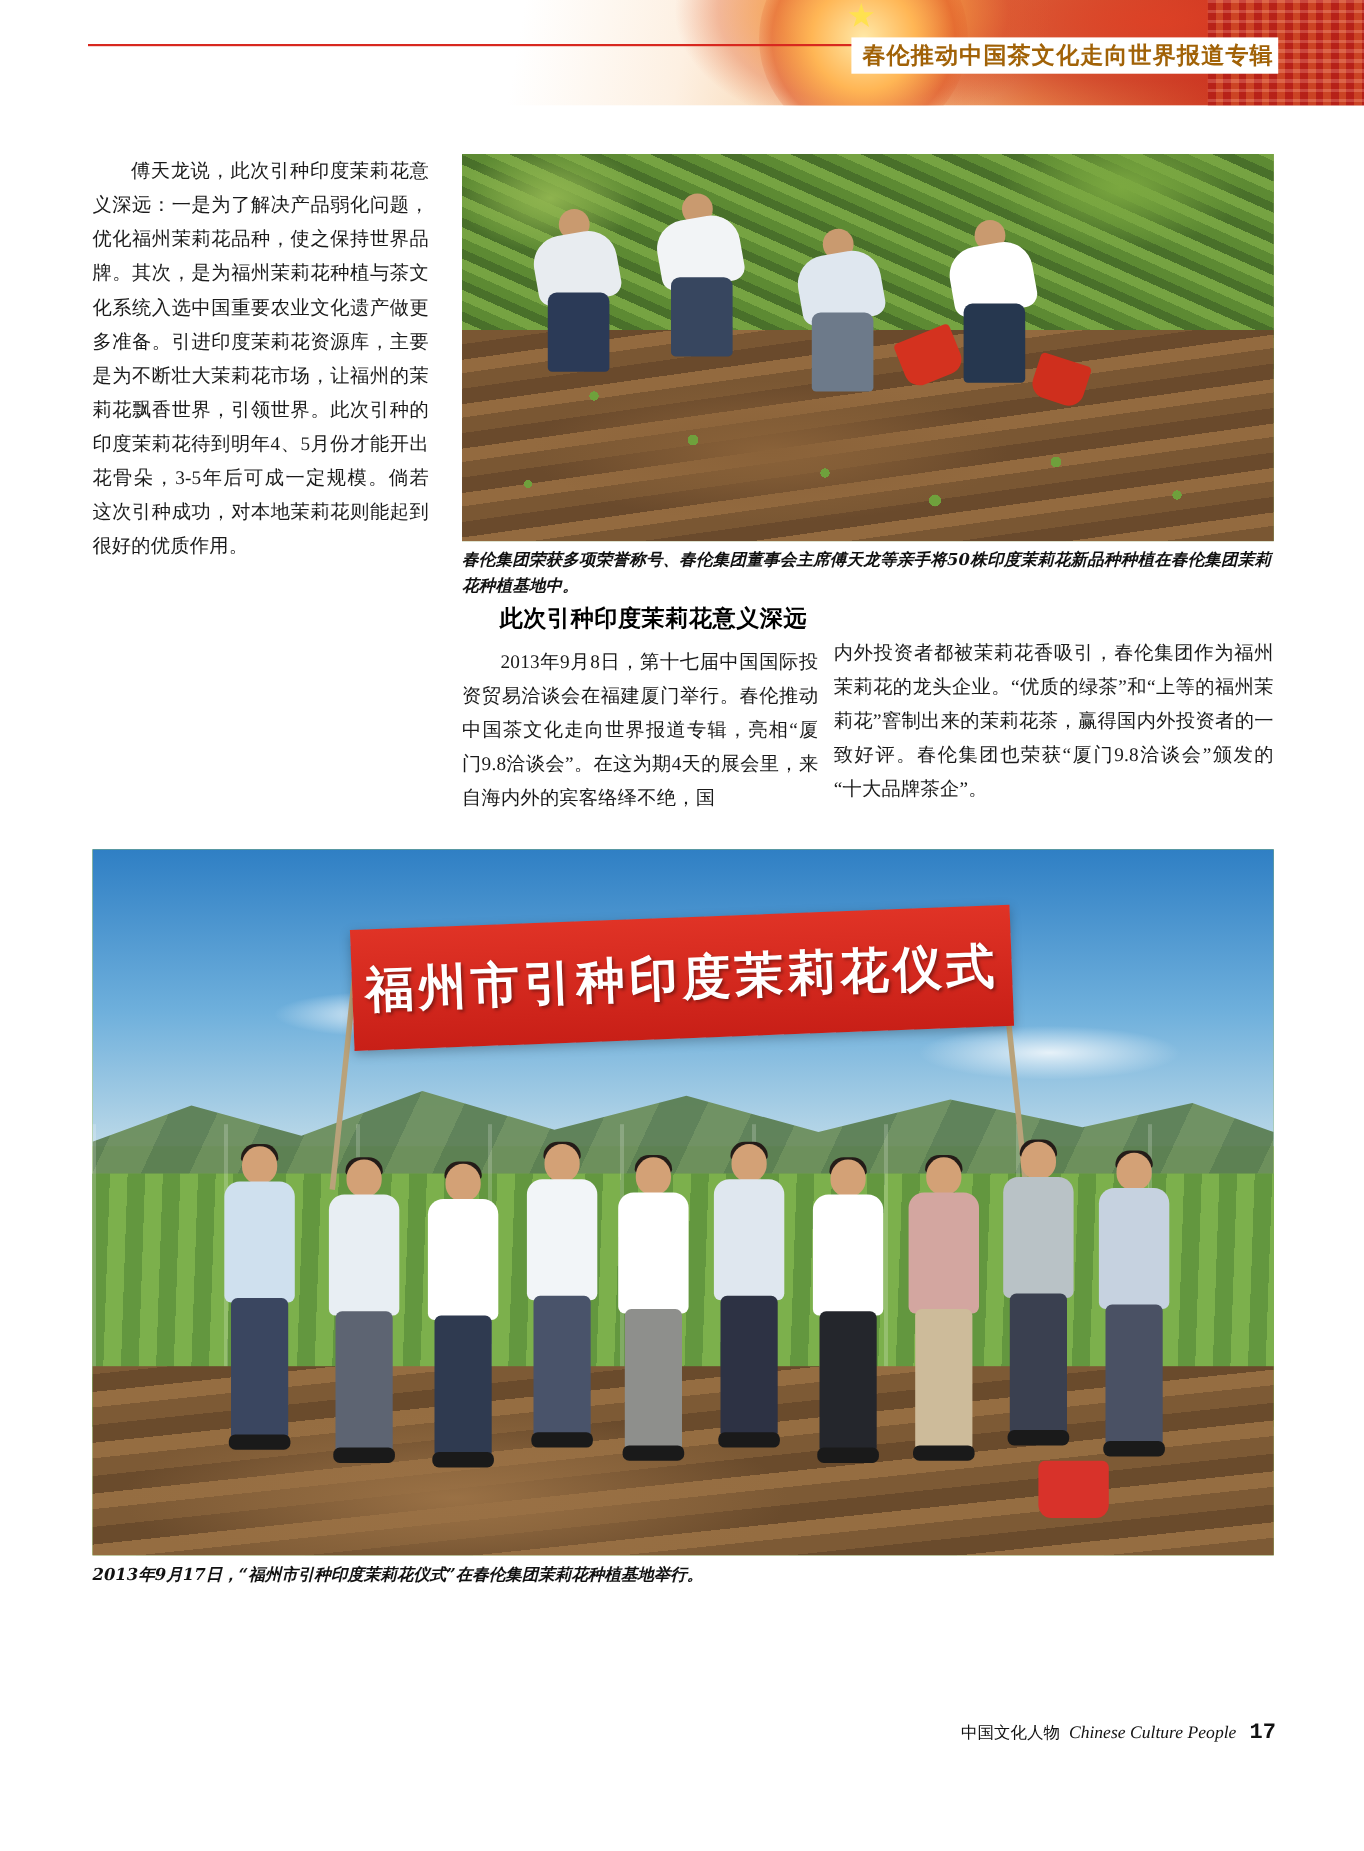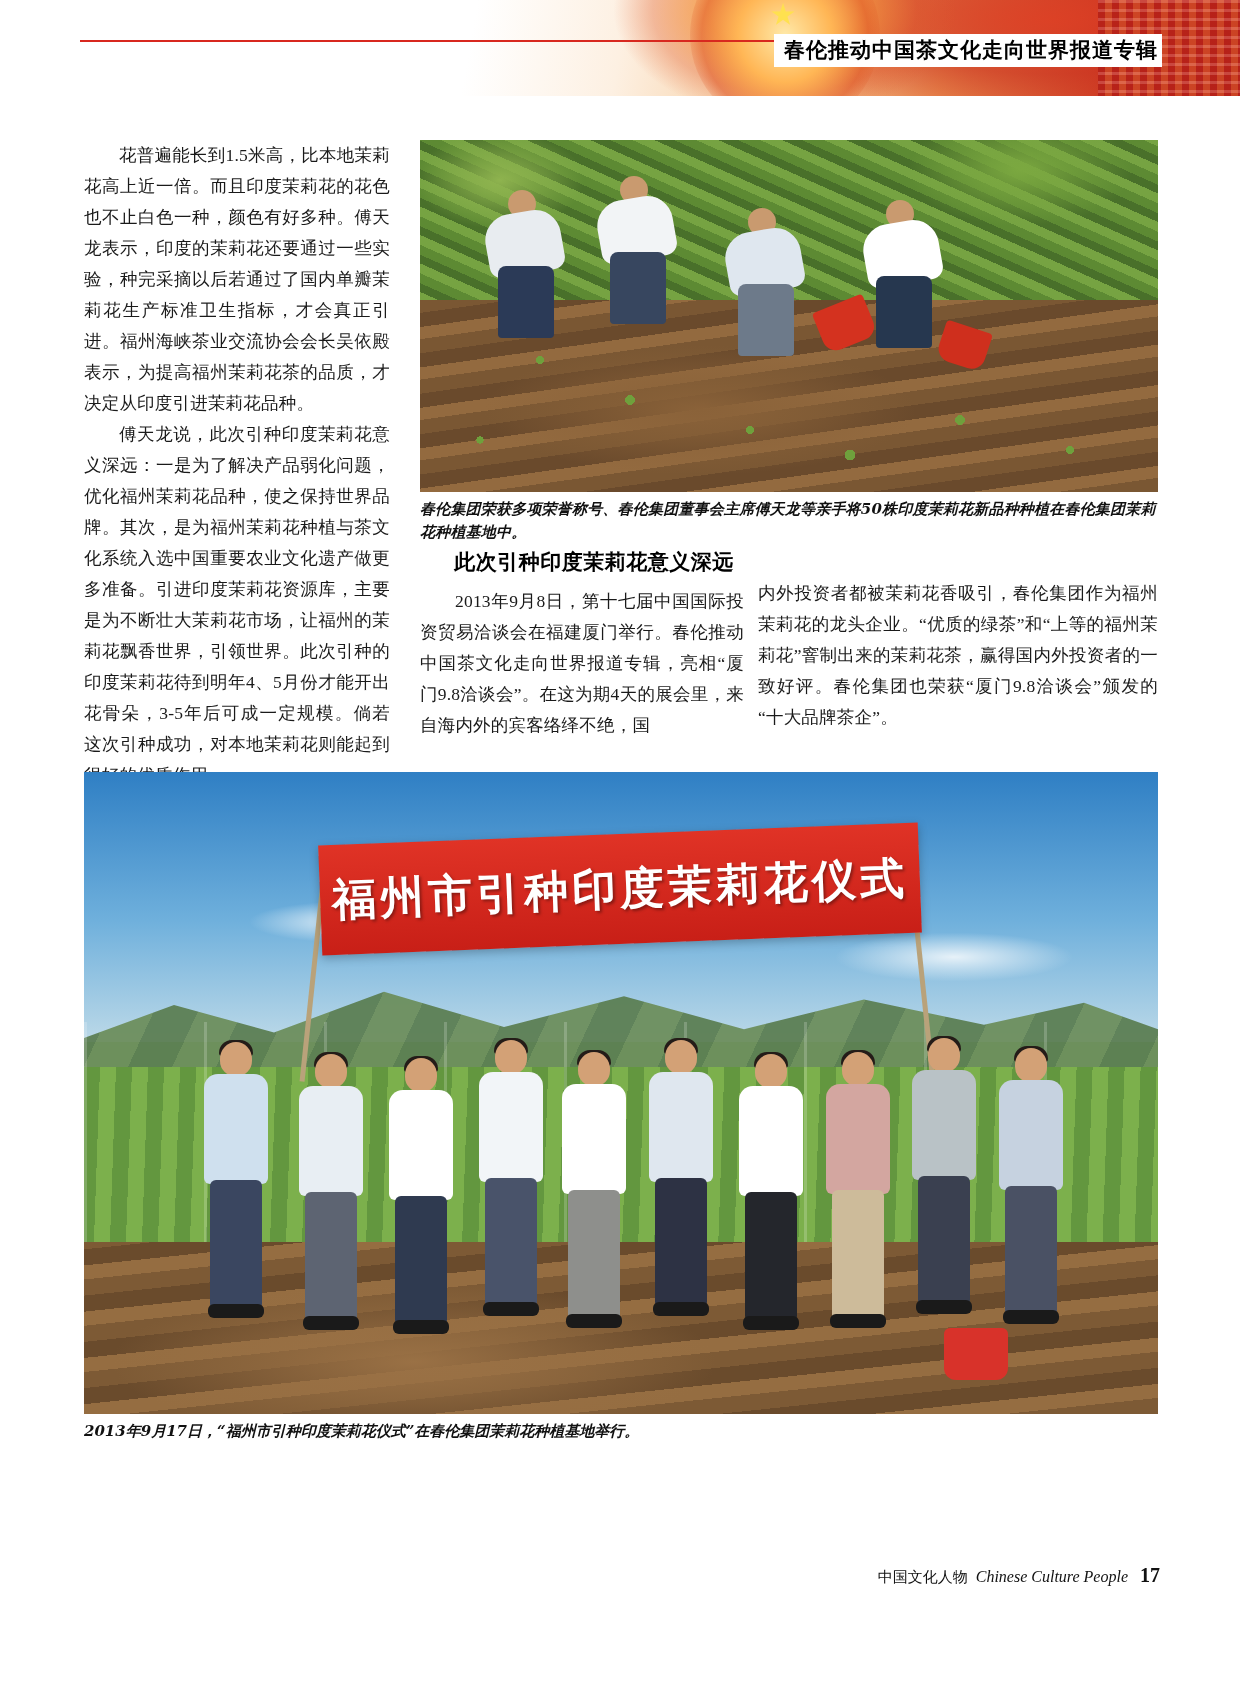--- a/index.html
+++ b/index.html
@@ -69,21 +69,21 @@
     width: 1083px; height: 2px;
     background: #d8281f;
   }
   .header-title {
     position: absolute;
     top: 34px; right: 78px;
     font-family: "DejaVu Sans", "Liberation Sans", sans-serif;
     font-weight: bold;
     font-size: 21px;
     letter-spacing: 1px;
-    color: #000000;
+    color: #a16207;
     background: #ffffff;
     padding: 2px 4px 3px 10px;
     z-index: 3;
   }
 
   
   .col-left {
     position: absolute;
     left: 84px;
     top: 140px;
@@ -362,40 +362,39 @@
     font-size: 15px;
     margin-top: 36px;
   }
   .footer .en {
     font-family: "Liberation Serif", serif;
     font-style: italic;
     font-size: 16px;
     text-align: center;
   }
   .footer .pg {
-    font-family: Liberation Serif, serif;
+    font-family: Liberation Mono, monospace;
     font-weight: bold;
     font-size: 20px;
     margin-left: 4px;
   }
 </style>
 </head>
 <body>
 
 <div class="header-band">
   <div class="header-bg"></div>
   <div class="header-glow"></div>
   <div class="header-star">★</div>
   <div class="header-ribbon"></div>
   <div class="header-rule"></div>
   <div class="header-title">春伦推动中国茶文化走向世界报道专辑</div>
 </div>
 
 <div class="col-left body-text">
-  <p>花普遍能长到1.5米高，比本地茉莉花高上近一倍。而且印度茉莉花的花色也不止白色一种，颜色有好多种。傅天龙表示，印度的茉莉花还要通过一些实验，种完采摘以后若通过了国内单瓣茉莉花生产标准卫生指标，才会真正引进。福州海峡茶业交流协会会长吴依殿表示，为提高福州茉莉花茶的品质，才决定从印度引进茉莉花品种。</p>
   <p>傅天龙说，此次引种印度茉莉花意义深远：一是为了解决产品弱化问题，优化福州茉莉花品种，使之保持世界品牌。其次，是为福州茉莉花种植与茶文化系统入选中国重要农业文化遗产做更多准备。引进印度茉莉花资源库，主要是为不断壮大茉莉花市场，让福州的茉莉花飘香世界，引领世界。此次引种的印度茉莉花待到明年4、5月份才能开出花骨朵，3-5年后可成一定规模。倘若这次引种成功，对本地茉莉花则能起到很好的优质作用。</p>
 </div>
 
 <div class="photo-top">
   <div class="pt-sky"></div>
   <div class="pt-field"></div>
   <div class="pt-soil"></div>
   <div class="worker w1">
     <div class="head"></div>
     <div class="shirt"></div>

